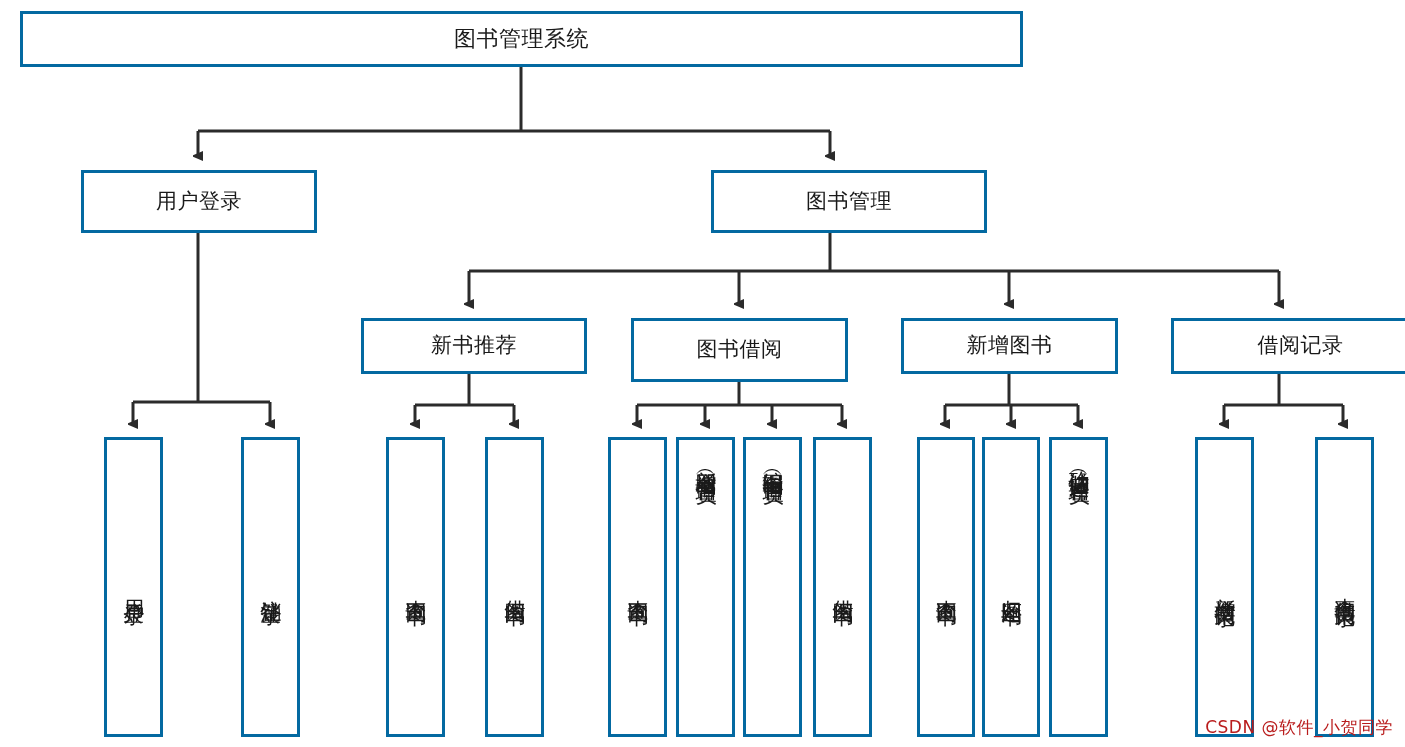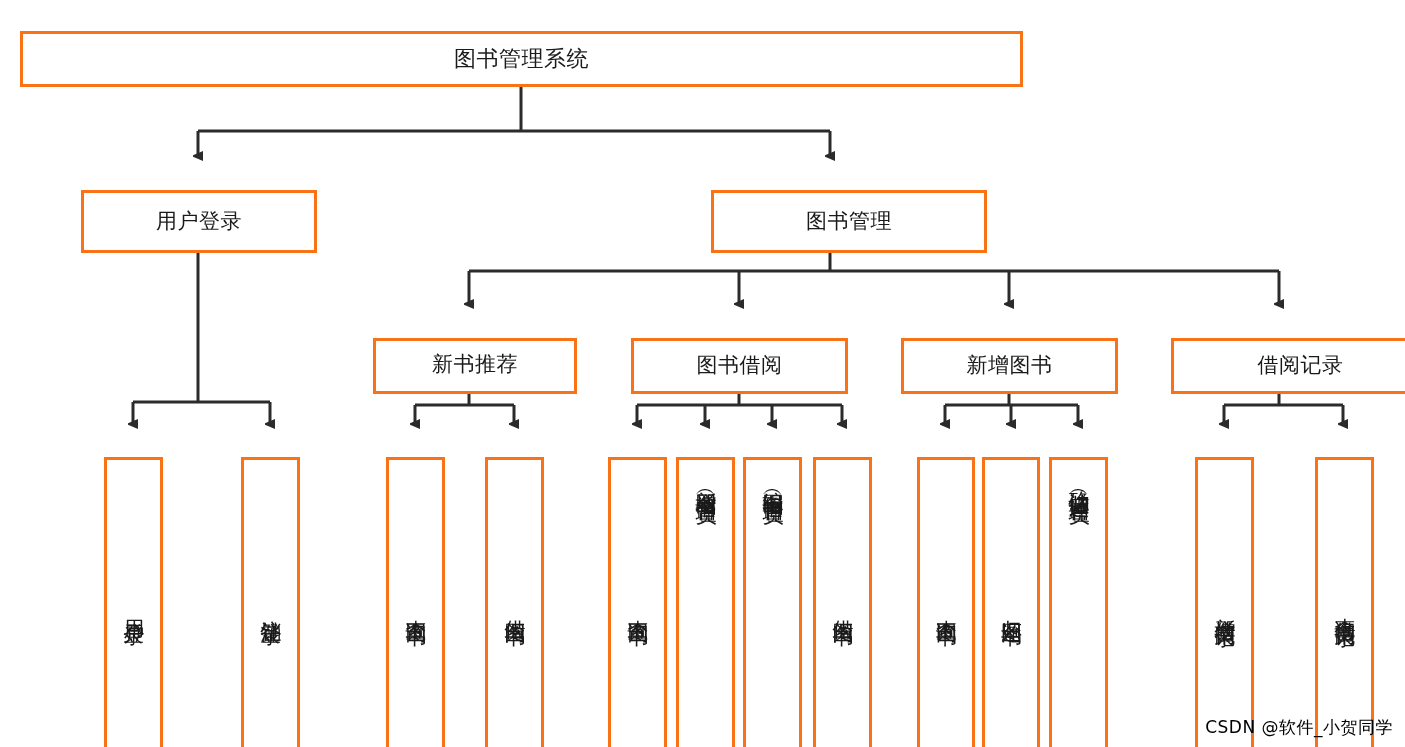--- a/index.html
+++ b/index.html
@@ -23,26 +23,25 @@
     left: 0;
     top: 0;
     width: 1405px;
     height: 747px;
     pointer-events: none;
   }
   .node {
     position: absolute;
     box-sizing: border-box;
     background: #ffffff;
-    border: 3px solid #f97316;
+    border: 3px solid #0369a1;
     display: flex;
     align-items: center;
     justify-content: center;
     z-index: 2;
-    margin-top: 20px;
   }
   .node-label {
     color: #1a1a1a;
     font-size: 21px;
     line-height: 1.1;
     letter-spacing: 0.5px;
     white-space: nowrap;
     text-align: center;
   }
   .node.root .node-label { font-size: 22px; }
@@ -60,21 +59,21 @@
     transform: none;
   }
   .node.leaf.centered {
     align-items: center;
     padding-top: 0;
   }
   #watermark {
     position: absolute;
     right: 12px;
     bottom: 8px;
-    color: #000000;
+    color: #b91c1c;
     font-size: 17px;
     letter-spacing: 0.5px;
     z-index: 5;
     white-space: nowrap;
     font-family: "DejaVu Sans", "Liberation Sans", sans-serif;
   }
 </style>
 </head>
 <body>
 
@@ -134,24 +133,24 @@
     <span class="node-label">图书管理系统</span>
   </div>
 
   <div class="node" style="left:81px; top:170px; width:236px; height:63px;">
     <span class="node-label">用户登录</span>
   </div>
   <div class="node" style="left:711px; top:170px; width:276px; height:63px;">
     <span class="node-label">图书管理</span>
   </div>
 
-  <div class="node" style="left:373px; top:318px; width:204px; height:56px;font-family:Liberation Mono, monospace;">
+  <div class="node" style="left:361px; top:318px; width:226px; height:56px;">
     <span class="node-label">新书推荐</span>
   </div>
-  <div class="node" style="left:631px; top:318px; width:217px; height:56px;">
+  <div class="node" style="left:631px; top:318px; width:217px; height:64px;">
     <span class="node-label">图书借阅</span>
   </div>
   <div class="node" style="left:901px; top:318px; width:217px; height:56px;">
     <span class="node-label">新增图书</span>
   </div>
   <div class="node" style="left:1171px; top:318px; width:259px; height:56px;">
     <span class="node-label">借阅记录</span>
   </div>
 
   <div class="node leaf centered" style="left:104px; top:437px; width:59px; height:300px;">

